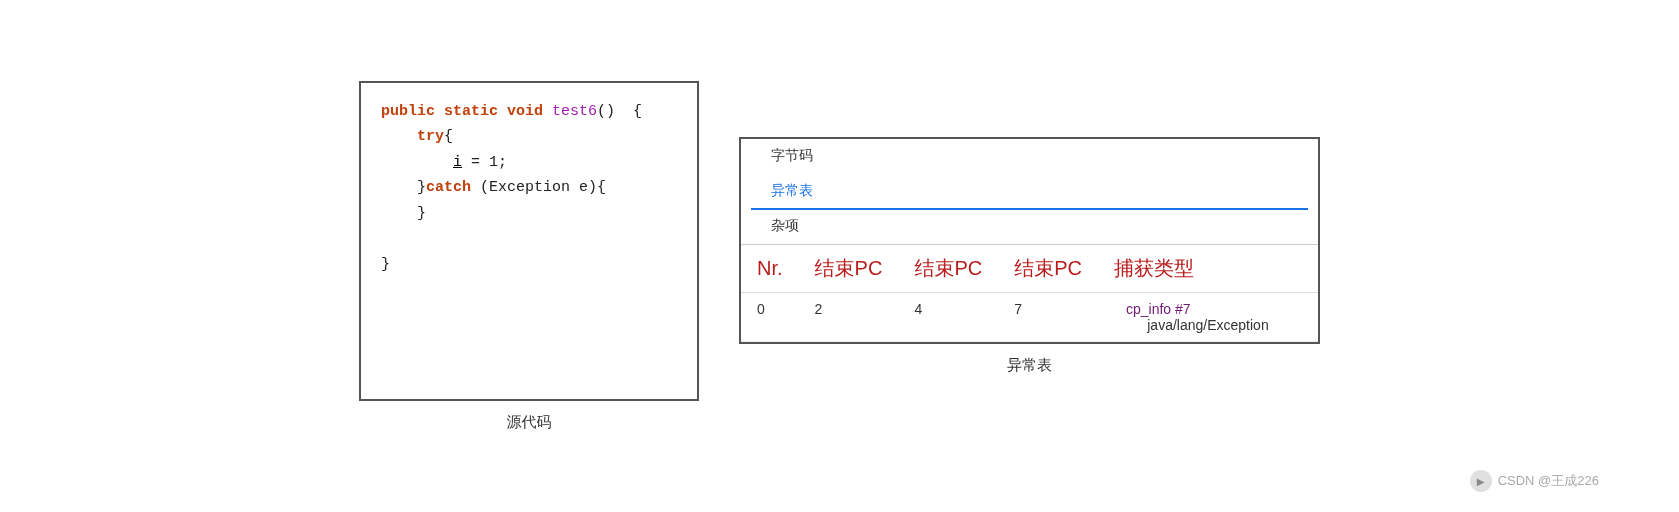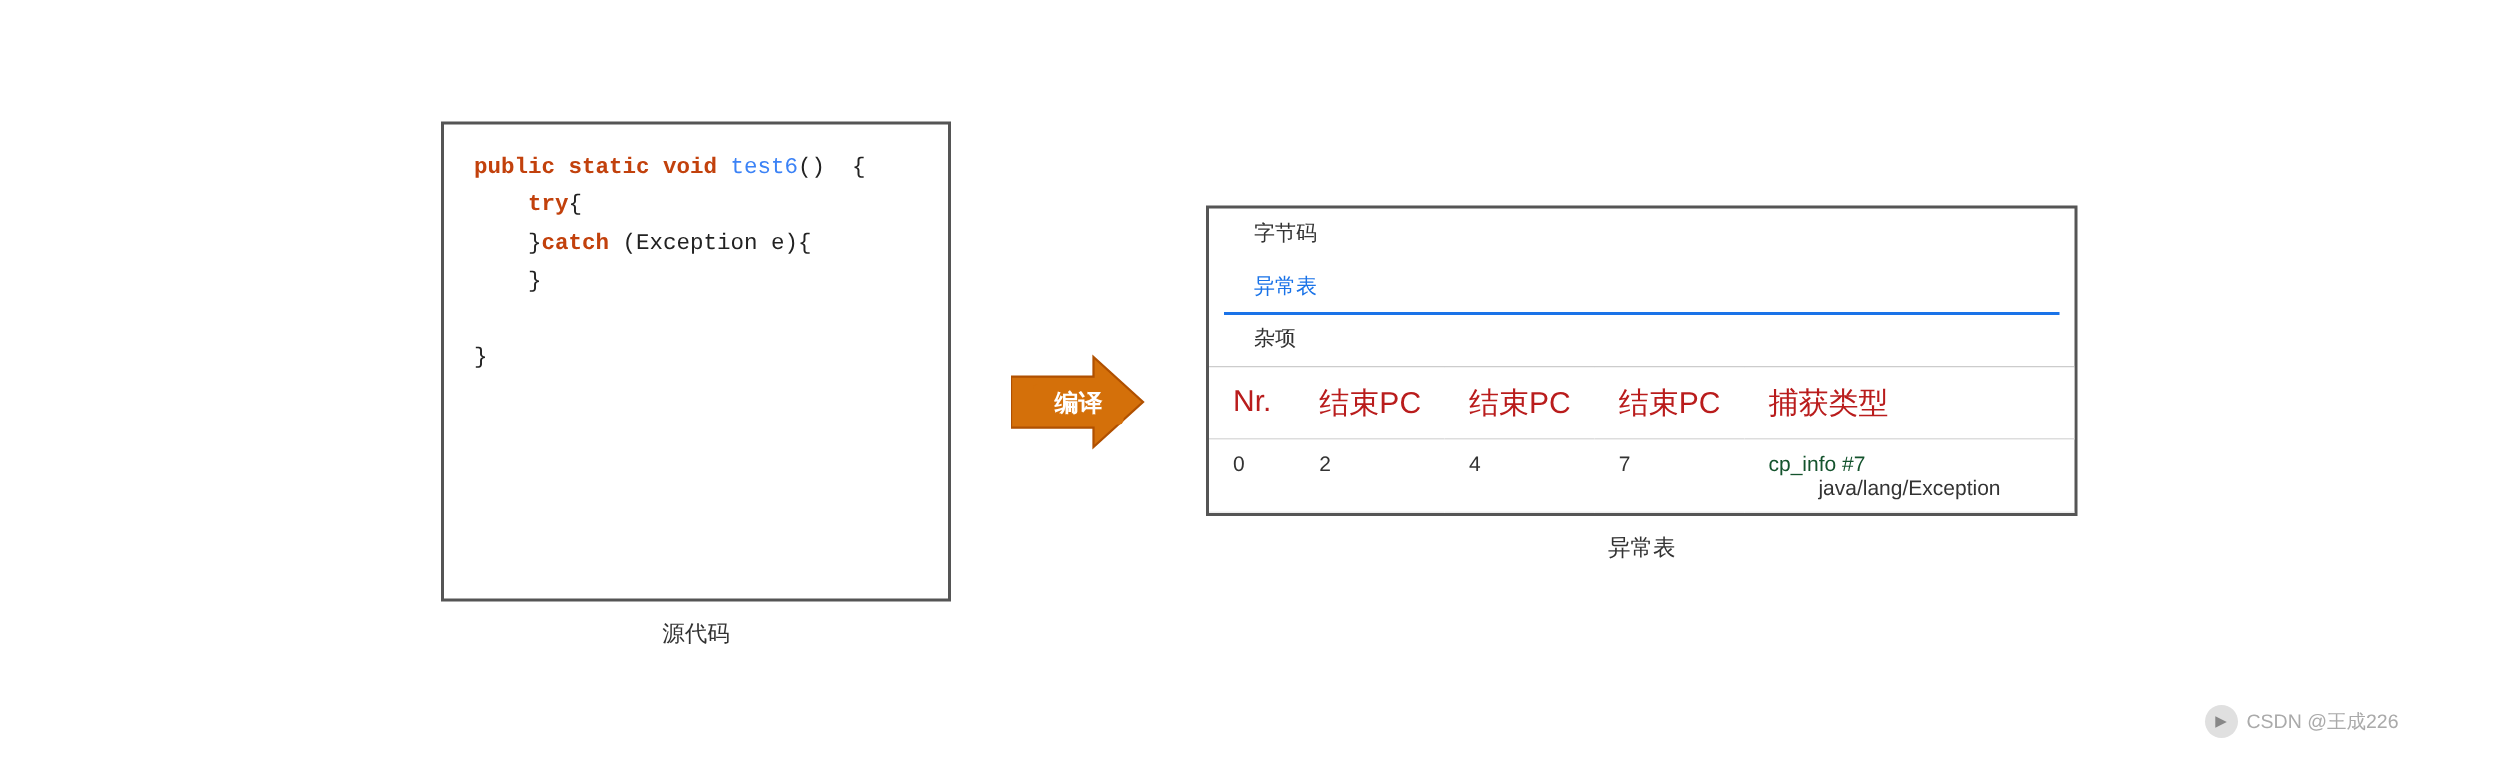--- a/index.html
+++ b/index.html
@@ -30,21 +30,21 @@
       min-height: 320px;
       display: flex;
       flex-direction: column;
       justify-content: flex-start;
     }
     .code-line {
       white-space: pre;
     }
     .kw { color: #c2410c; font-weight: bold; }
     .var { color: #000; text-decoration: underline; }
-    .method-name { color: #3b82f6; }
+    .method-name { color: #a21caf; }
 
     
     .arrow-section {
       display: flex;
       flex-direction: column;
       align-items: center;
       gap: 6px;
     }
     .arrow-svg {
       width: 90px;
@@ -91,23 +91,24 @@
       background: #fff;
     }
     .exception-table td {
       padding: 8px 16px;
       font-size: 14px;
       color: #333;
       border-bottom: 1px solid #eee;
       vertical-align: top;
     }
     .cp-link {
-      color: #14532d;
+      color: #701a75;
       text-decoration: none;
       display: block;
+      margin-left: 12px;
     }
     .java-exception {
       display: block;
       color: #333;
       text-align: center;
     }
 
     
     .layout {
       display: flex;
@@ -156,37 +157,29 @@
 <body>
 
 <div style="position:relative; width:1679px; height:512px; display:flex; align-items:center; justify-content:center; background:#fff;">
 
   <div class="main-layout">
 
     <div class="layout">
       <div class="code-panel">
         <div class="code-line"><span class="kw">public static void </span><span class="method-name">test6</span>()  {</div>
         <div class="code-line">    <span class="kw">try</span>{</div>
+        <div class="code-line">        <span class="var">i</span> = 1;</div>
         <div class="code-line">    }<span class="kw">catch</span> (Exception e){</div>
         <div class="code-line">    }</div>
         <div class="code-line">&nbsp;</div>
         <div class="code-line">}</div>
       </div>
       <div class="caption">源代码</div>
     </div>
 
-    <div class="arrow-section">
-      <svg class="arrow-svg" viewBox="0 0 90 70" xmlns="http://www.w3.org/2000/svg">
-        <polygon points="0,18 55,18 55,5 88,35 55,65 55,52 0,52" fill="#d4700a" stroke="#b05000" stroke-width="1.5"></polygon>
-        <text x="20" y="40" font-size="14" font-weight="bold" fill="white" font-family="Arial">编译</text>
-      </svg>
-      <div style="margin-top:-50px; text-align:center;">
-        <span style="background:#d4700a; color:#fff; font-weight:bold; font-size:16px; padding:5px 14px; border-radius:3px;">编译</span>
-      </div>
-    </div>
 
     <div class="layout">
       <div class="table-panel">
         <div class="tabs">
           <div class="tab">字节码</div>
           <div class="tab active">异常表</div>
           <div class="tab">杂项</div>
         </div>
         <table class="exception-table">
           <thead>

